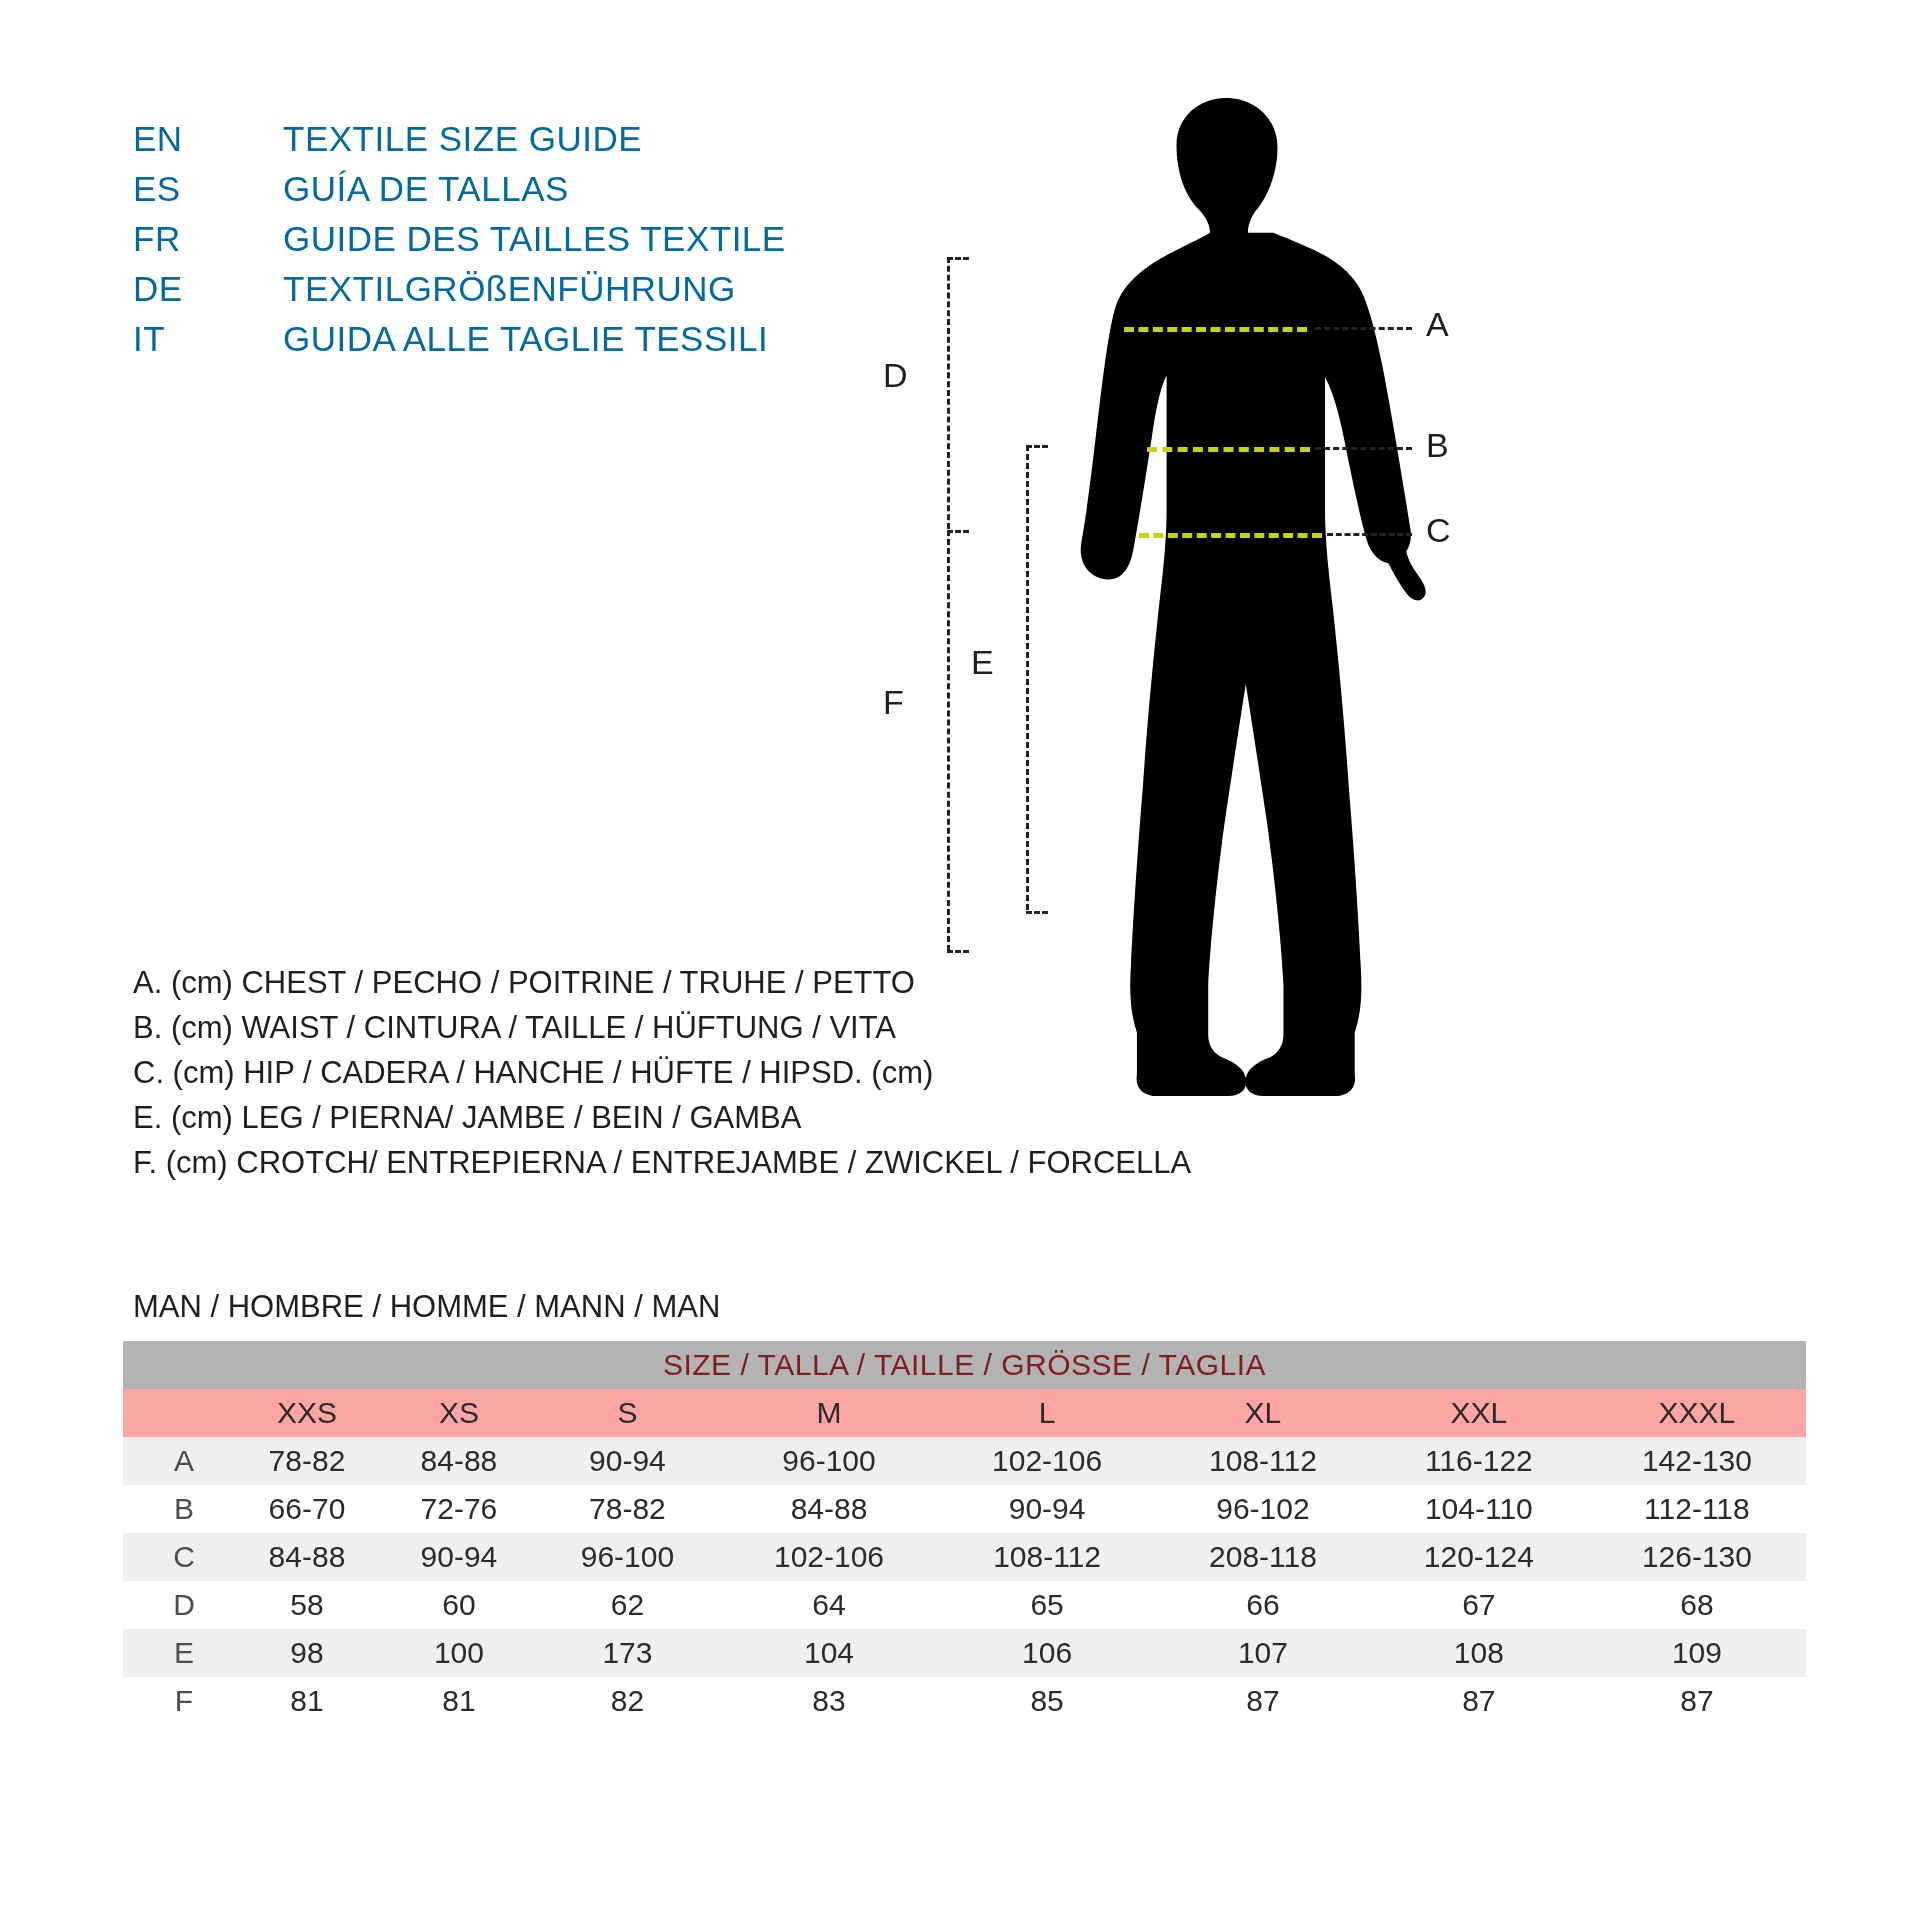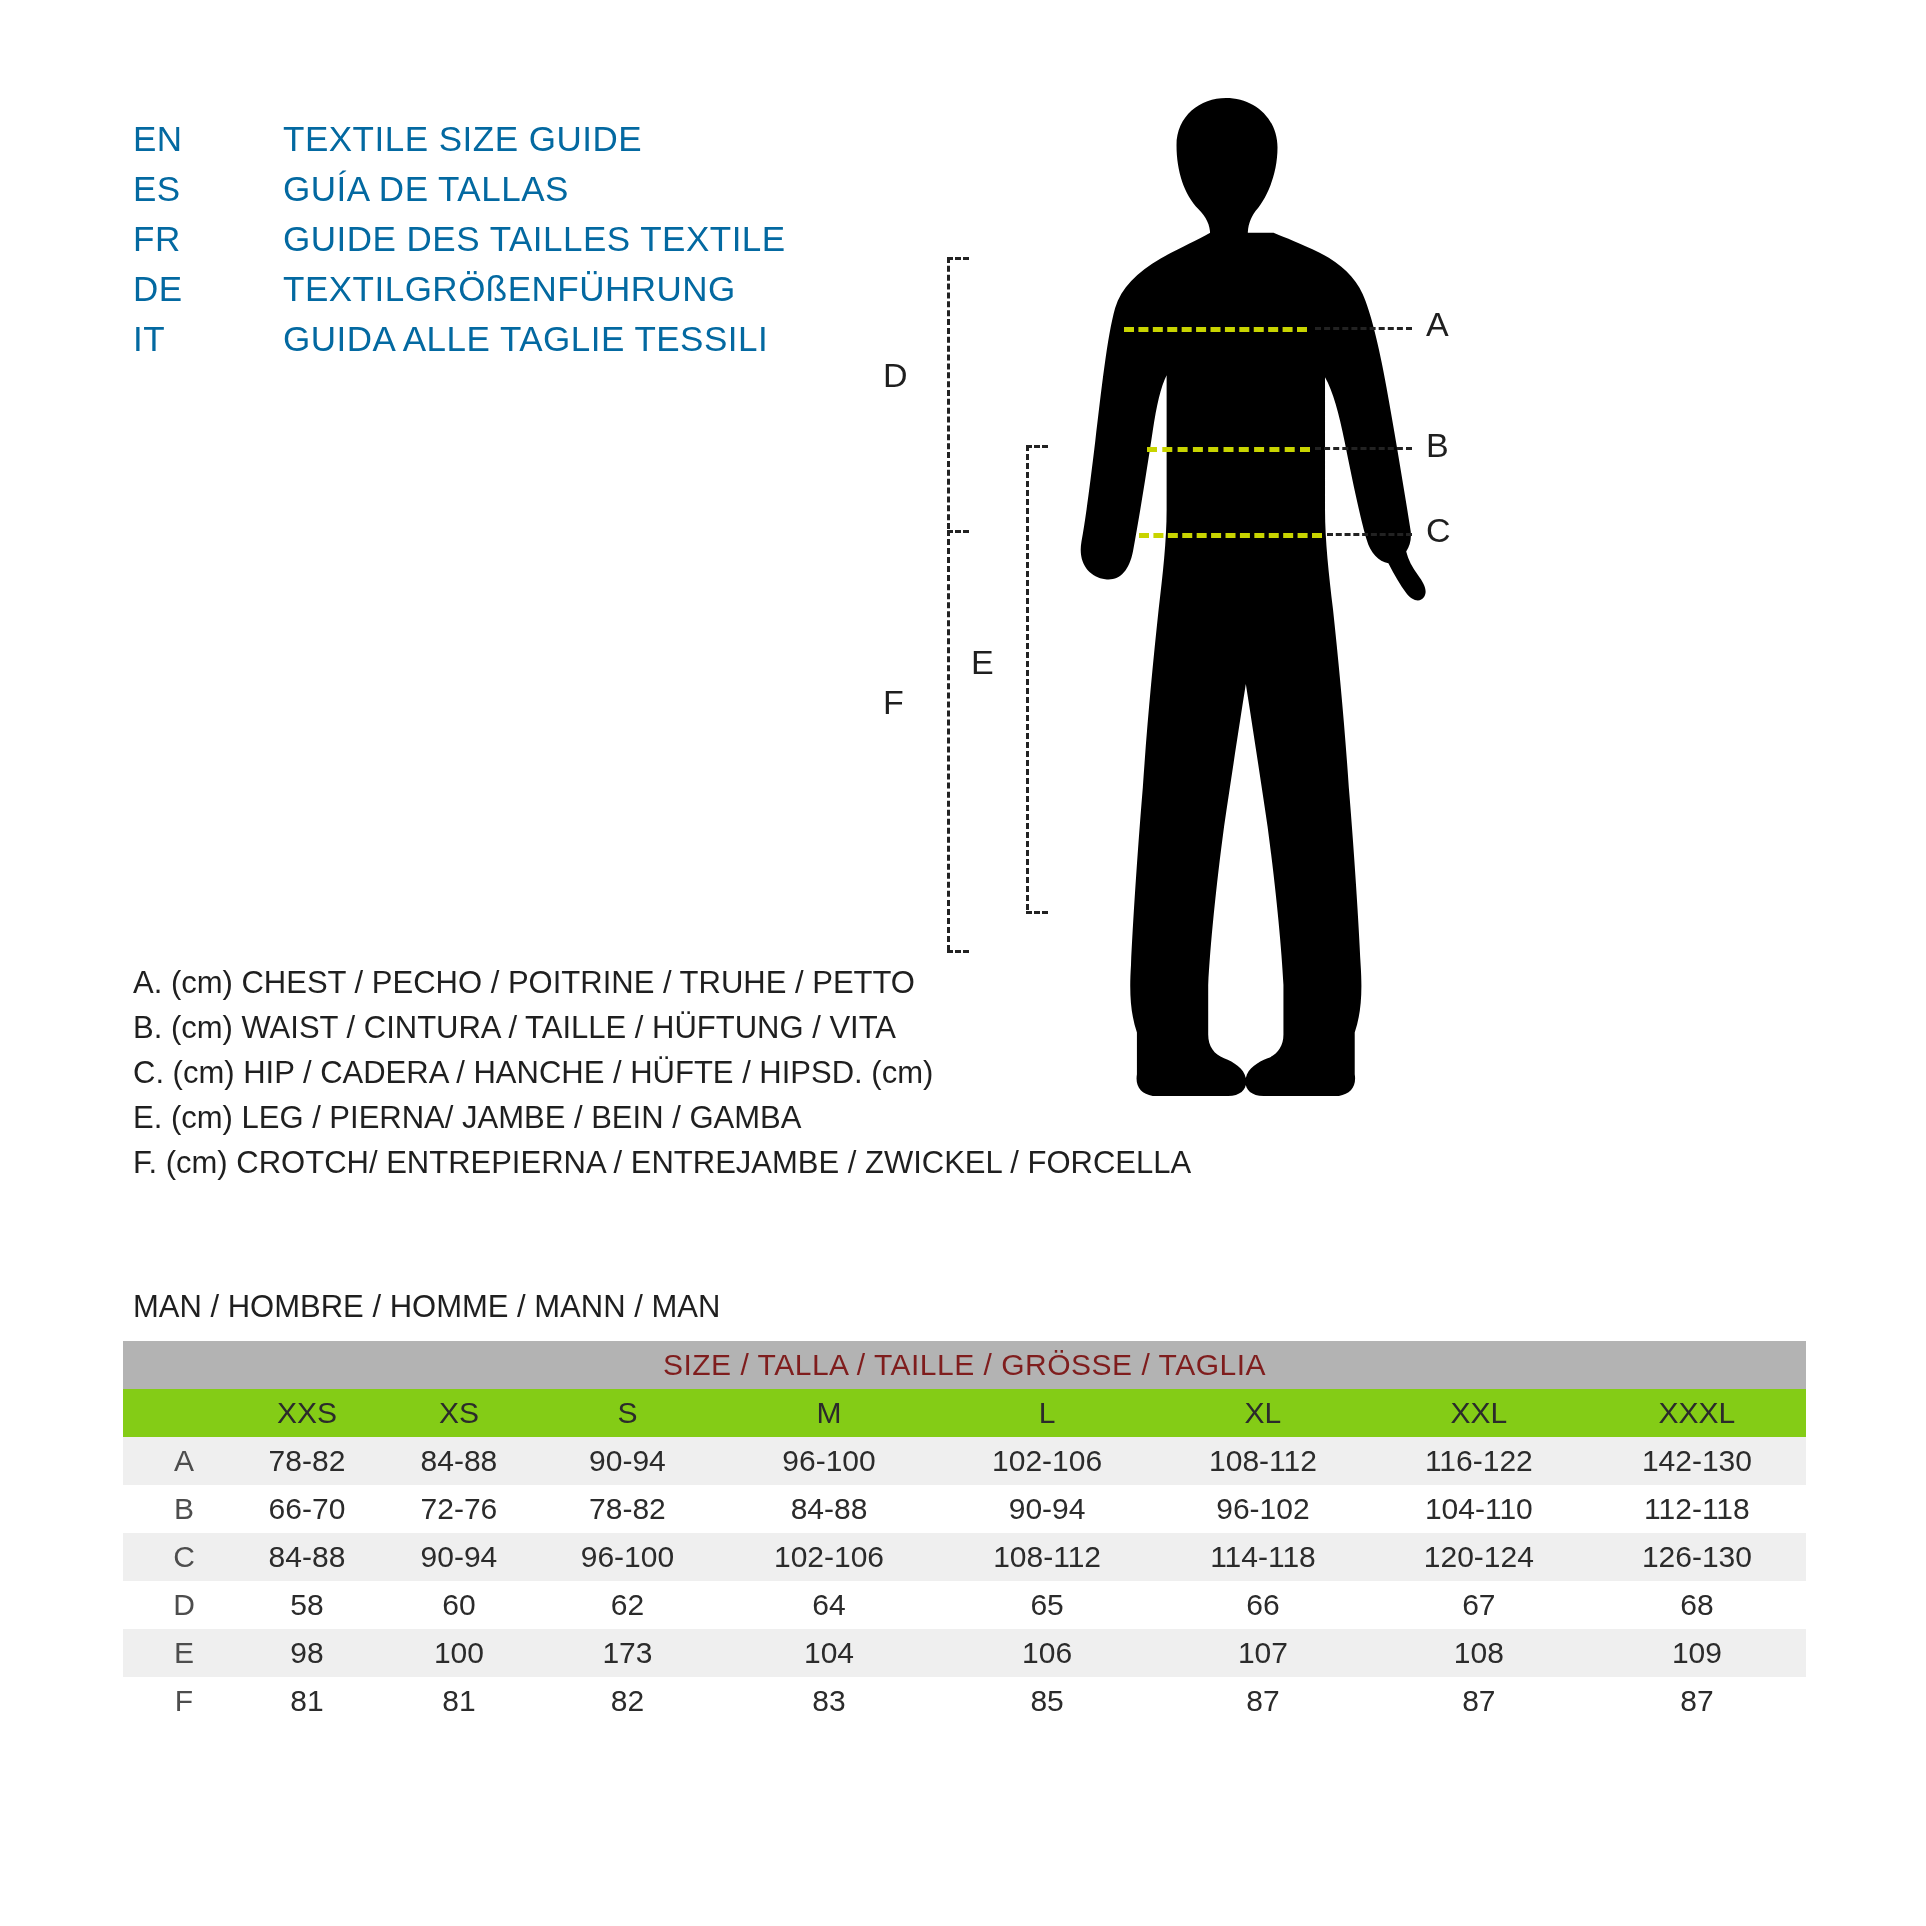--- a/index.html
+++ b/index.html
@@ -141,21 +141,21 @@
     padding-left: 14px !important;
     color: #4d4d4d;
   }
   tr.shade td {
     background: #efefef;
   }
   tr.plain td {
     background: #ffffff;
   }
   .sizes-row td {
-    background: #84cc16;
+    background: #fca5a5;
     color: #2b2b2b;
     height: 55px;
   }
 </style>
 </head>
 <body>
 
 <div class="titles">
   <div class="title-row">
     <span class="title-lang">EN</span>
@@ -319,21 +319,21 @@
         <td>112-118</td>
       </tr>
 
       <tr class="shade">
         <td class="col-label">C</td>
         <td>84-88</td>
         <td>90-94</td>
         <td>96-100</td>
         <td>102-106</td>
         <td>108-112</td>
-        <td>114-118</td>
+        <td>208-118</td>
         <td>120-124</td>
         <td>126-130</td>
       </tr>
 
       <tr class="plain">
         <td class="col-label">D</td>
         <td>58</td>
         <td>60</td>
         <td>62</td>
         <td>64</td>

